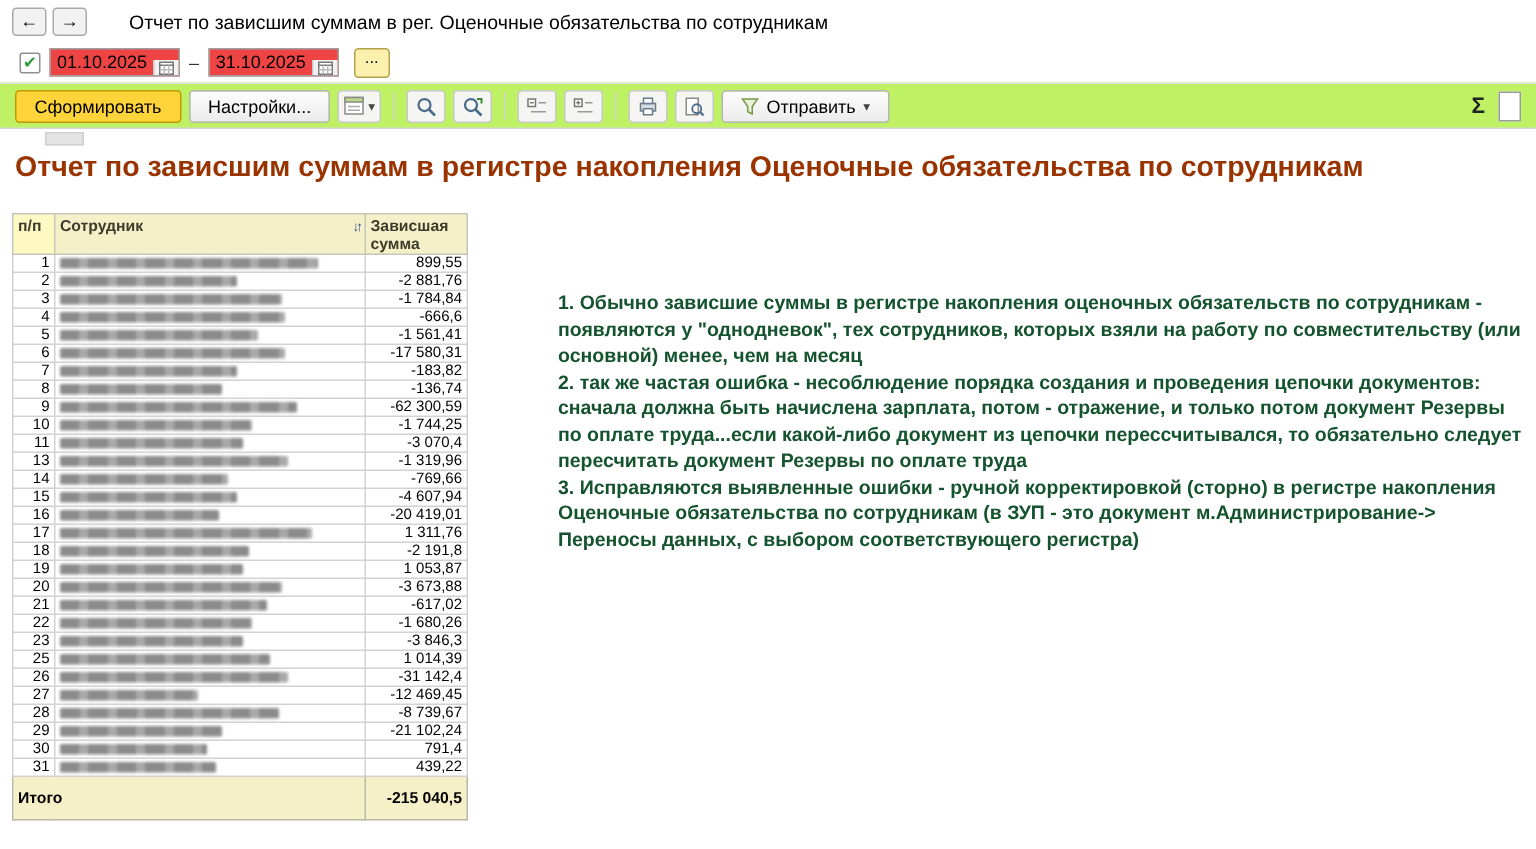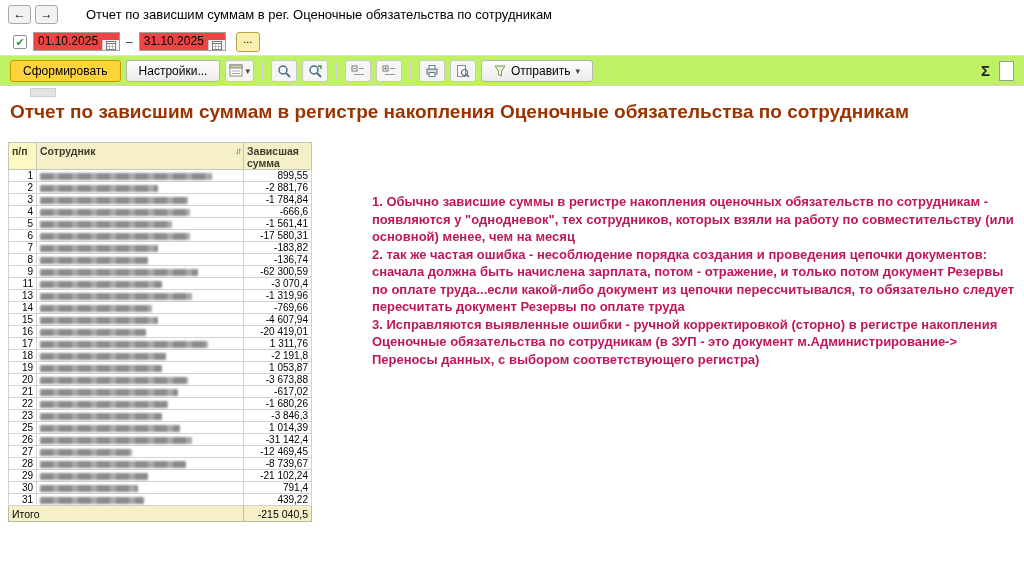--- a/index.html
+++ b/index.html
@@ -48,21 +48,21 @@
   .rtable th, .rtable td { border:1px solid #c6c6b8; padding:0 3px; }
   .rtable th { font-weight:bold; font-size:10.5px; text-align:left; vertical-align:top; color:#3c3c2c; padding-top:2px; }
   .c-num  { width:28px; }
   .c-name { width:207px; }
   .c-amt  { width:68px; text-align:right; }
   .rtable tbody td { height:11px; line-height:11px; border-color:#d2d2d2; }
   .rtable tbody td.c-num { text-align:right; }
   .sort { float:right; font-size:9px; letter-spacing:-2px; color:#2a4a8a; margin-top:1px; }
   .redact { display:inline-block; height:7px; border-radius:1px; vertical-align:middle; opacity:.85;
             background:repeating-linear-gradient(90deg,#777 0 13px,#9a9a9a 13px 19px); filter:blur(1.2px); }
-  .total-row td { font-weight:normal; font-size:10.5px; height:16px; border-color:#b9b9a9;margin-left:36px; }
+  .total-row td { font-weight:bold; font-size:10.5px; height:29px; border-color:#b9b9a9;margin-left:36px; }
   .total-amt { text-align:right; }
 
   .notes { position:absolute; left:372px; top:107px; width:648px; font-size:13px; font-weight:bold; line-height:17.5px; }
   .note { margin:0; }
 </style>
 </head>
 <body>
 
 <div class="app">
 
@@ -233,20 +233,25 @@
             <td class="c-num">8</td>
             <td class="c-name"><span class="redact" style="width:108px"></span></td>
             <td class="c-amt">-136,74</td>
           </tr>
           <tr>
             <td class="c-num">9</td>
             <td class="c-name"><span class="redact" style="width:158px"></span></td>
             <td class="c-amt">-62 300,59</td>
           </tr>
           <tr>
+            <td class="c-num">10</td>
+            <td class="c-name"><span class="redact" style="width:128px"></span></td>
+            <td class="c-amt">-1 744,25</td>
+          </tr>
+          <tr>
             <td class="c-num">11</td>
             <td class="c-name"><span class="redact" style="width:122px"></span></td>
             <td class="c-amt">-3 070,4</td>
           </tr>
           <tr>
             <td class="c-num">13</td>
             <td class="c-name"><span class="redact" style="width:152px"></span></td>
             <td class="c-amt">-1 319,96</td>
           </tr>
           <tr>
@@ -336,20 +341,20 @@
           </tr>
         </tbody>
       <tfoot>
         <tr class="total-row">
           <td colspan="2" class="total-label" style="background: rgb(246, 240, 200);">Итого</td>
           <td class="c-amt total-amt" style="background: rgb(246, 240, 200);">-215 040,5</td>
         </tr>
       </tfoot>
     </table>
 
-    <div class="notes" style="color: #be185d;">
+    <div class="notes" style="color: #14532d;">
         <div class="note">1. Обычно зависшие суммы в регистре накопления оценочных обязательств по сотрудникам - появляются у "однодневок", тех сотрудников, которых взяли на работу по совместительству (или основной) менее, чем на месяц</div>
         <div class="note">2. так же частая ошибка - несоблюдение порядка создания и проведения цепочки документов: сначала должна быть начислена зарплата, потом - отражение, и только потом документ Резервы по оплате труда...если какой-либо документ из цепочки перессчитывался, то обязательно следует пересчитать документ Резервы по оплате труда</div>
         <div class="note">3. Исправляются выявленные ошибки - ручной корректировкой (сторно) в регистре накопления Оценочные обязательства по сотрудникам (в ЗУП - это документ м.Администрирование-&gt; Переносы данных, с выбором соответствующего регистра)</div>
       </div>
   </div>
 
 </div>
 
 </body></html>

